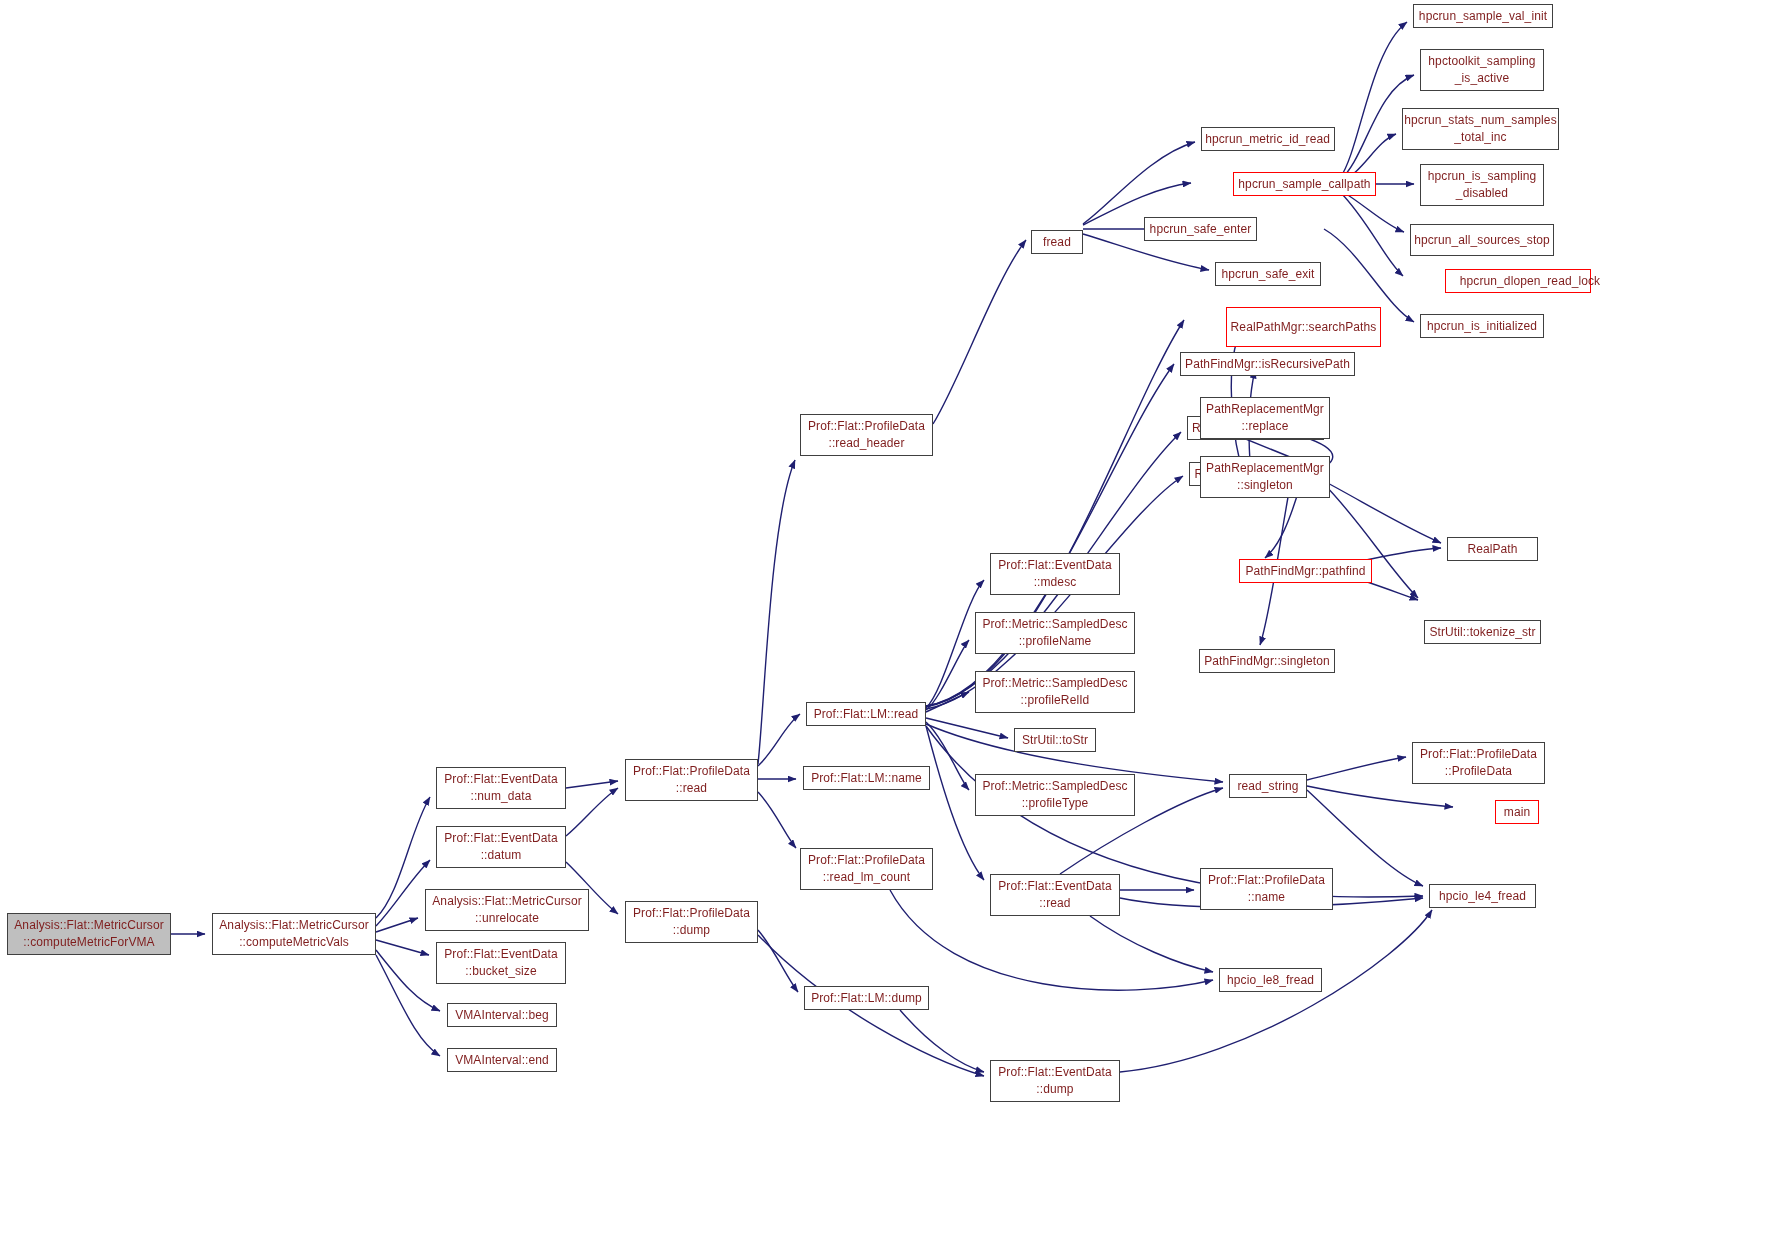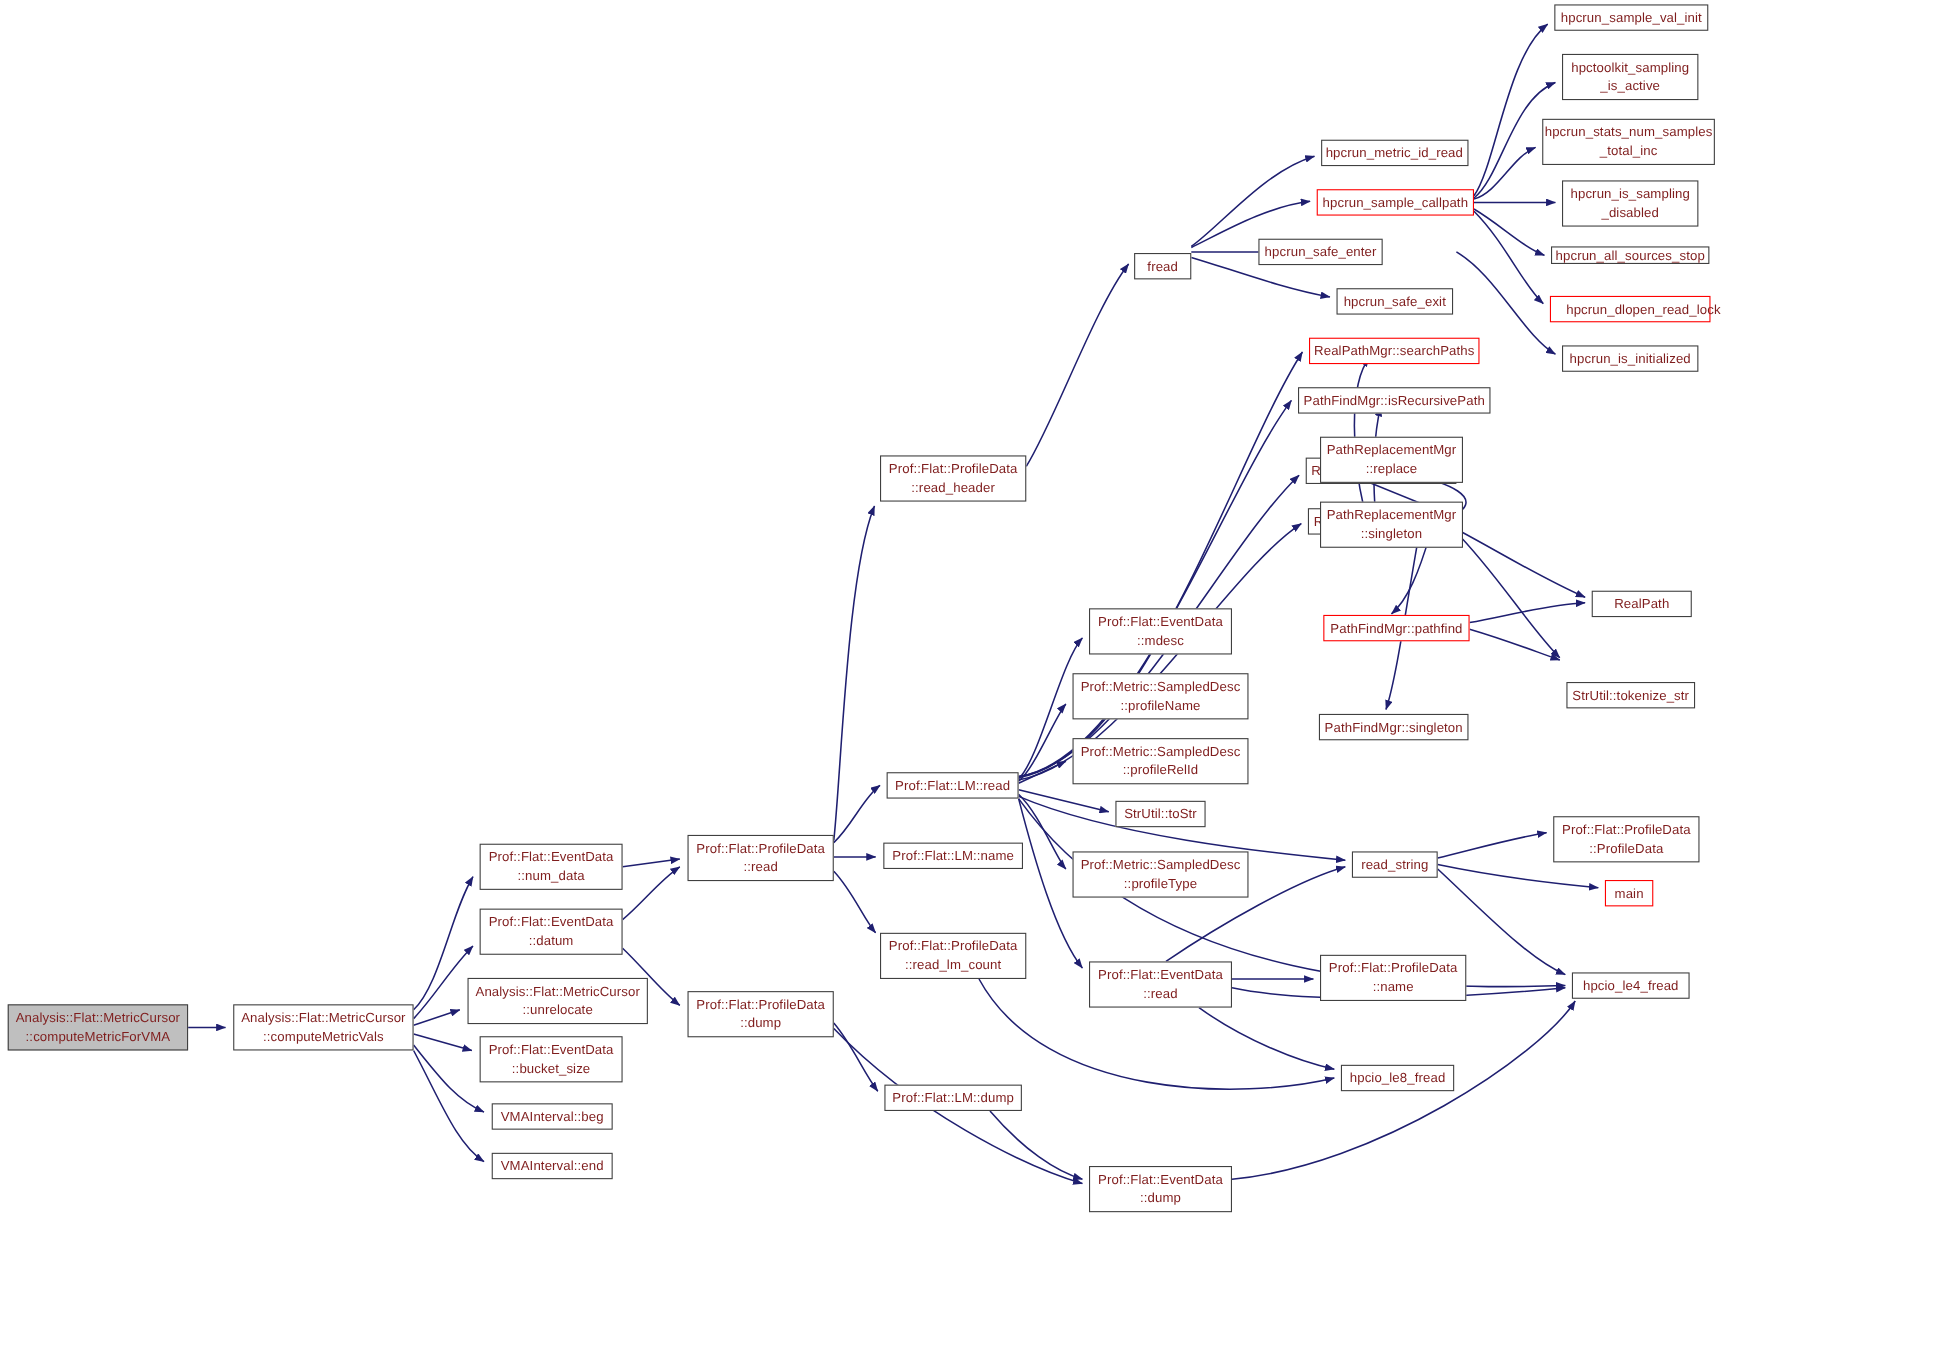--- a/index.html
+++ b/index.html
@@ -33,20 +33,21 @@
     border: 1px solid #404040;
     font-size: 12px;
     line-height: 17px;
     color: #7f1d1d;
     letter-spacing: 0.1px;
     white-space: pre-line;
     z-index: 2;
   }
   .node.red {
     border-color: #ff0000;
+    margin-left: 36px;
   }
   .node.root {
     background: #bfbfbf;
     border-color: #404040;
   }
   .node-label {
     display: block;
     padding: 0 4px;
     white-space: pre-line;
   }
@@ -156,24 +157,24 @@
       <div class="node red" style="left: 1197px; top: 172px; width: 143px; height: 24px;"><span class="node-label">hpcrun_sample_callpath</span></div>
       <div class="node" style="left: 1144px; top: 217px; width: 113px; height: 24px;"><span class="node-label">hpcrun_safe_enter</span></div>
       <div class="node" style="left: 1215px; top: 262px; width: 106px; height: 24px;"><span class="node-label">hpcrun_safe_exit</span></div>
       <div class="node" style="left: 1413px; top: 4px; width: 140px; height: 24px;"><span class="node-label">hpcrun_sample_val_init</span></div>
       <div class="node" style="left: 1420px; top: 49px; width: 124px; height: 42px;"><span class="node-label">hpctoolkit_sampling
 _is_active</span></div>
       <div class="node" style="left: 1402px; top: 108px; width: 157px; height: 42px;"><span class="node-label">hpcrun_stats_num_samples
 _total_inc</span></div>
       <div class="node" style="left: 1420px; top: 164px; width: 124px; height: 42px;"><span class="node-label">hpcrun_is_sampling
 _disabled</span></div>
-      <div class="node" style="left: 1410px; top: 224px; width: 144px; height: 16px;"><span class="node-label">hpcrun_all_sources_stop</span></div>
+      <div class="node" style="left: 1410px; top: 224px; width: 144px; height: 32px;"><span class="node-label">hpcrun_all_sources_stop</span></div>
       <div class="node red" style="left: 1409px; top: 269px; width: 146px; height: 24px; padding-left: 24px;"><span class="node-label">hpcrun_dlopen_read_lock</span></div>
       <div class="node" style="left: 1420px; top: 314px; width: 124px; height: 24px;"><span class="node-label">hpcrun_is_initialized</span></div>
-      <div class="node red" style="left: 1190px; top: 307px; width: 155px; height: 24px;"><span class="node-label">RealPathMgr::searchPaths</span></div>
+      <div class="node red" style="left: 1190px; top: 307px; width: 155px; height: 40px;"><span class="node-label">RealPathMgr::searchPaths</span></div>
       <div class="node" style="left: 1180px; top: 352px; width: 175px; height: 24px;"><span class="node-label">PathFindMgr::isRecursivePath</span></div>
       <div class="node" style="left: 1187px; top: 416px; width: 137px; height: 24px;"><span class="node-label">RealPathMgr::singleton</span></div>
       <div class="node" style="left: 1189px; top: 462px; width: 133px; height: 24px;"><span class="node-label">RealPathMgr::realpath</span></div>
       <div class="node" style="left: 1200px; top: 397px; width: 130px; height: 42px;"><span class="node-label">PathReplacementMgr
 ::replace</span></div>
       <div class="node" style="left: 1200px; top: 456px; width: 130px; height: 42px;"><span class="node-label">PathReplacementMgr
 ::singleton</span></div>
       <div class="node" style="left: 990px; top: 553px; width: 130px; height: 42px;"><span class="node-label">Prof::Flat::EventData
 ::mdesc</span></div>
       <div class="node" style="left: 975px; top: 612px; width: 160px; height: 42px;"><span class="node-label">Prof::Metric::SampledDesc

